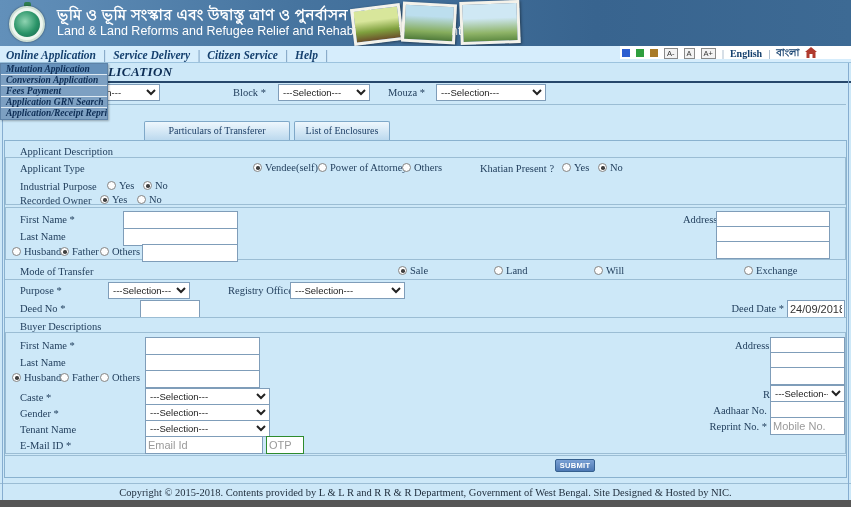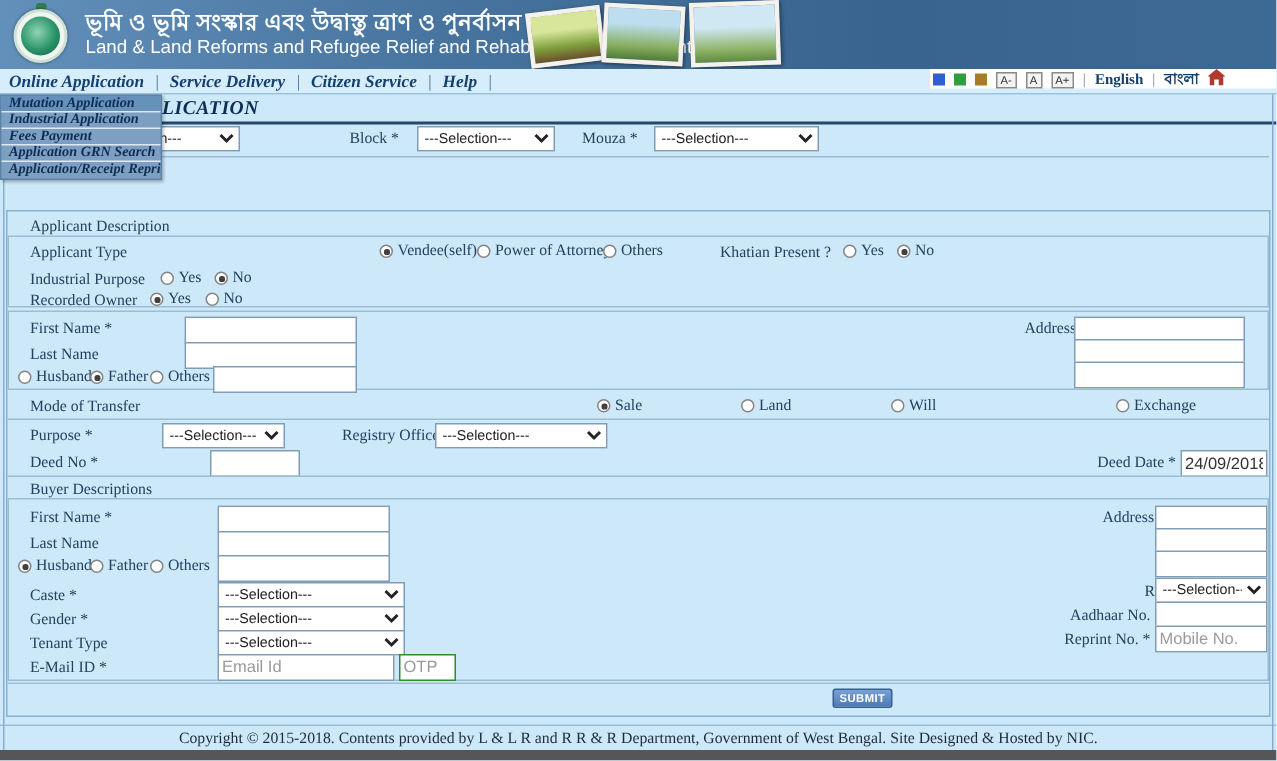--- a/index.html
+++ b/index.html
@@ -142,20 +142,22 @@
   <span class="lb" style="left:233px;top:87px">Block *</span>
   <select class="sel" style="left:278px;top:84px;width:92px">
     <option>---Selection---</option>
   </select>
   <span class="lb" style="left:388px;top:87px">Mouza *</span>
   <select class="sel" style="left:436px;top:84px;width:110px">
     <option>---Selection---</option>
   </select>
   <div class="divl" style="top:104px"></div>
 
+  <div class="tab" style="left:144px;width:146px">Particulars of Transferer</div>
+  <div class="tab" style="left:294px;width:96px">List of Enclosures</div>
 
   <div class="panel"></div>
   <div class="shead" style="top:146px">Applicant Description</div>
 
   <div class="sect" style="top:157px;height:48px"></div>
   <span class="lb" style="left:20px;top:163px">Applicant Type</span>
   <span class="rb" style="left:253px;top:162px">
       <span class="dot sel"></span>
       <span>Vendee(self)</span>
     </span>
@@ -275,21 +277,21 @@
     </span>
   <input class="ti" style="left: 145px; top: 370px; width: 115px;">
   <span class="lb" style="left:20px;top:392px">Caste *</span>
   <select class="sel" style="left:145px;top:388px;width:125px">
     <option>---Selection---</option>
   </select>
   <span class="lb" style="left:20px;top:408px">Gender *</span>
   <select class="sel" style="left:145px;top:404px;width:125px">
     <option>---Selection---</option>
   </select>
-  <span class="lb" style="left:20px;top:424px">Tenant Type</span>
+  <span class="lb" style="left:20px;top:424px">Tenant Name</span>
   <select class="sel" style="left:145px;top:420px;width:125px">
     <option>---Selection---</option>
   </select>
   <span class="lb" style="left:20px;top:440px">E-Mail ID *</span>
   <input class="ti" style="left: 145px; top: 436px; width: 118px;" placeholder="Email Id">
   <input class="ti green" style="left: 266px; top: 436px; width: 38px;" placeholder="OTP">
 
   <span class="lb" style="left:735px;top:340px">Address*</span>
   <input class="ti" style="left: 770px; top: 337px; width: 75px; height: 13px;">
   <input class="ti" style="left: 770px; top: 352px; width: 75px; height: 13px;">
@@ -308,19 +310,19 @@
 
   <div class="divl" style="top:483px;left:0;width:851px"></div>
   <div class="ftext">Copyright © 2015-2018. Contents provided by L &amp; L R and R R &amp; R Department, Government of West Bengal. Site Designed &amp; Hosted by NIC.</div>
   <div class="fbar"></div>
 
   <div class="vline" style="left:2px"></div>
   <div class="vline" style="left:848px"></div>
 
   <div class="menu">
     <div class="mi hl">Mutation Application</div>
-    <div class="mi">Industrial Application</div>
+    <div class="mi">Conversion Application</div>
     <div class="mi">Fees Payment</div>
     <div class="mi">Application GRN Search</div>
     <div class="mi">Application/Receipt Reprint</div>
   </div>
 
 </div>
 
 </body></html>

